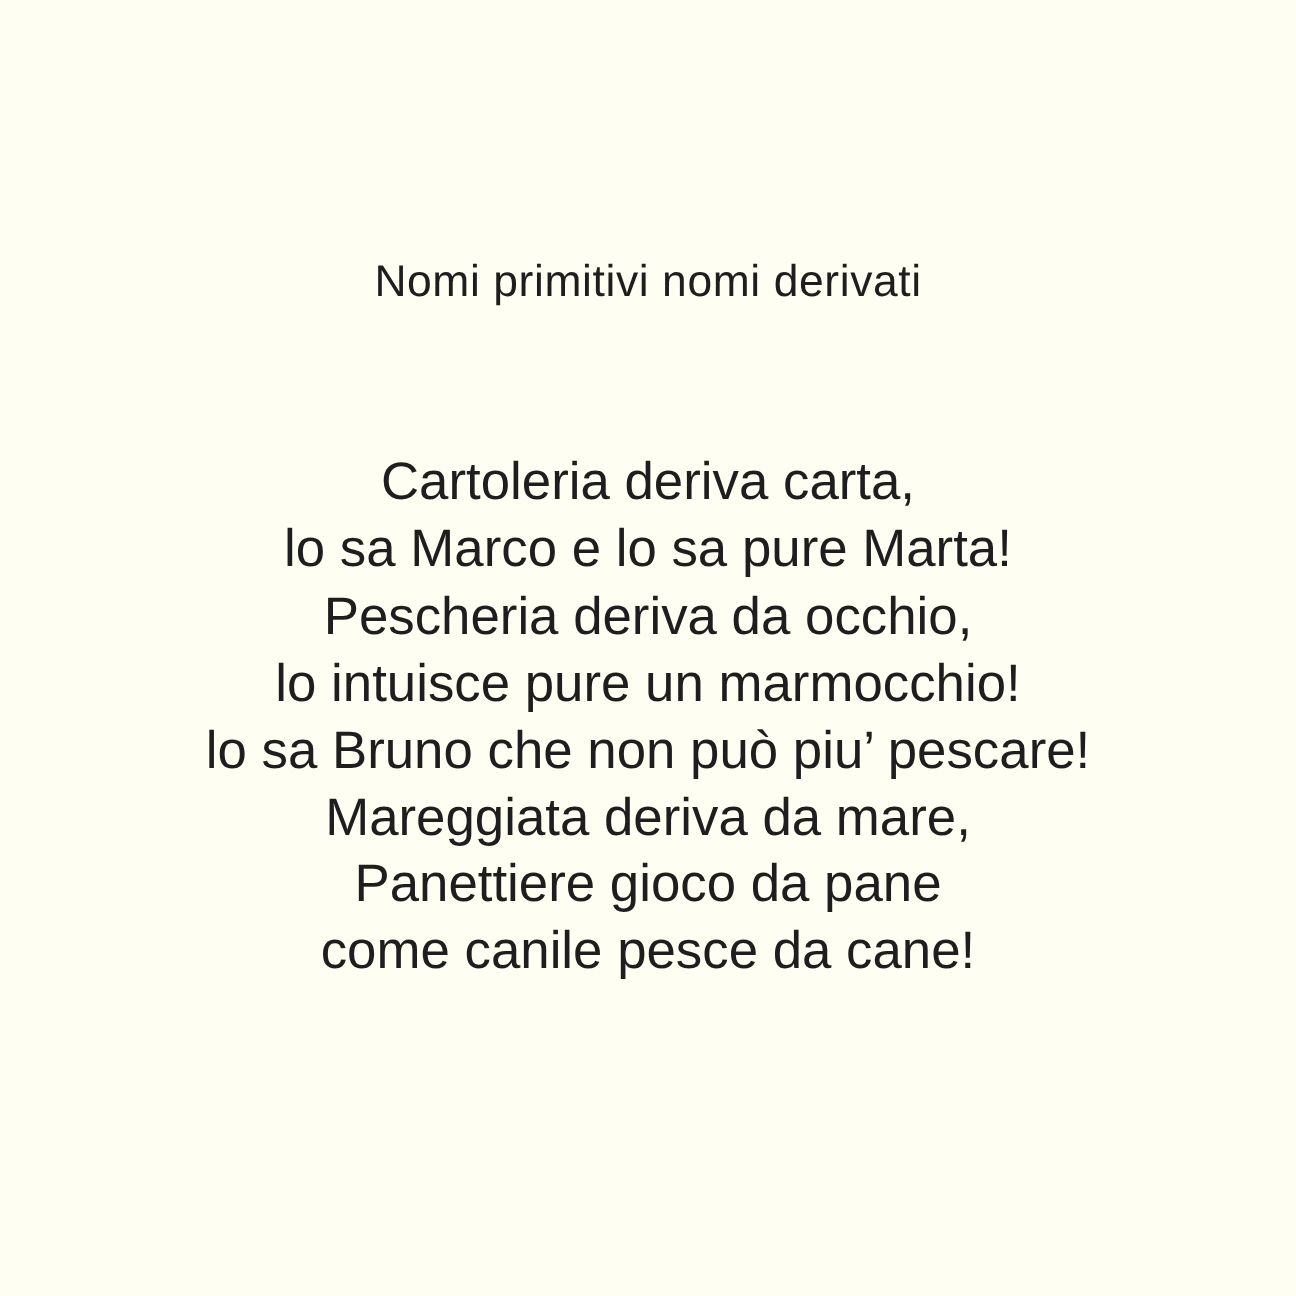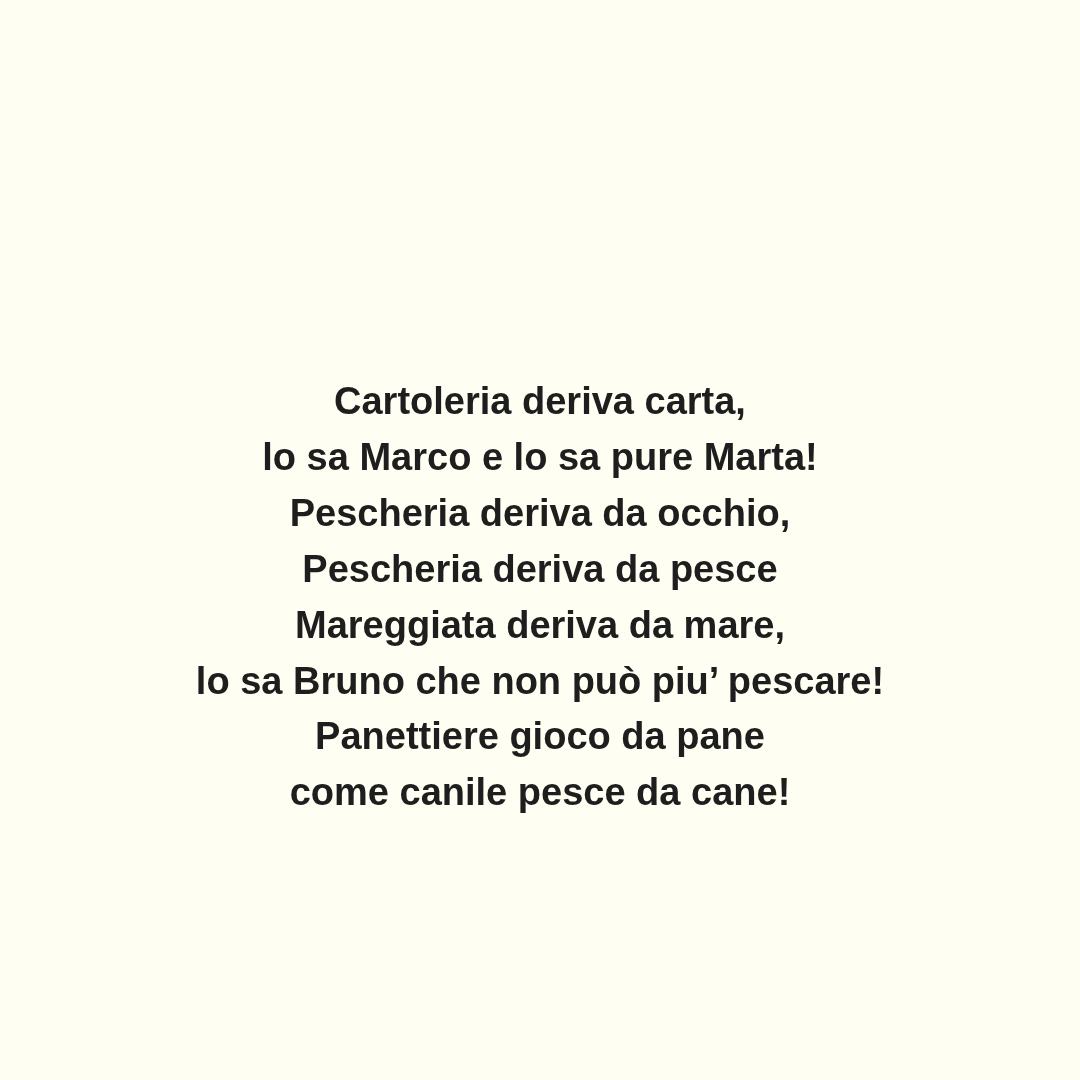--- a/index.html
+++ b/index.html
@@ -27,37 +27,38 @@
     line-height: 56px;
     font-weight: 400;
     letter-spacing: 0.5px;
   }
   .poem {
     position: absolute;
     top: 374px;
     left: 0;
     width: 1080px;
     text-align: center;
-    font-size: 38px;
+    font-size: 44px;
     line-height: 55.9px;
-    font-weight: 700;
+    font-weight: 400;
     letter-spacing: 0px;
   }
   .poem-line {
     white-space: pre;
   }
 </style>
 </head>
 <body style="background: rgb(255, 254, 242); color: rgb(30, 30, 30);">
 
 <div class="page">
+  <div class="title">Nomi primitivi nomi derivati</div>
 
   <div class="poem">
     <div class="poem-line">Cartoleria deriva carta,</div>
     <div class="poem-line">lo sa Marco e lo sa pure Marta!</div>
     <div class="poem-line">Pescheria deriva da occhio,</div>
-    <div class="poem-line">Pescheria deriva da pesce</div>
+    <div class="poem-line">lo intuisce pure un marmocchio!</div>
+    <div class="poem-line">lo sa Bruno che non può piu’ pescare!</div>
     <div class="poem-line">Mareggiata deriva da mare,</div>
-    <div class="poem-line">lo sa Bruno che non può piu’ pescare!</div>
     <div class="poem-line">Panettiere gioco da pane</div>
     <div class="poem-line">come canile pesce da cane!</div>
   </div>
 </div>
 
 </body></html>

